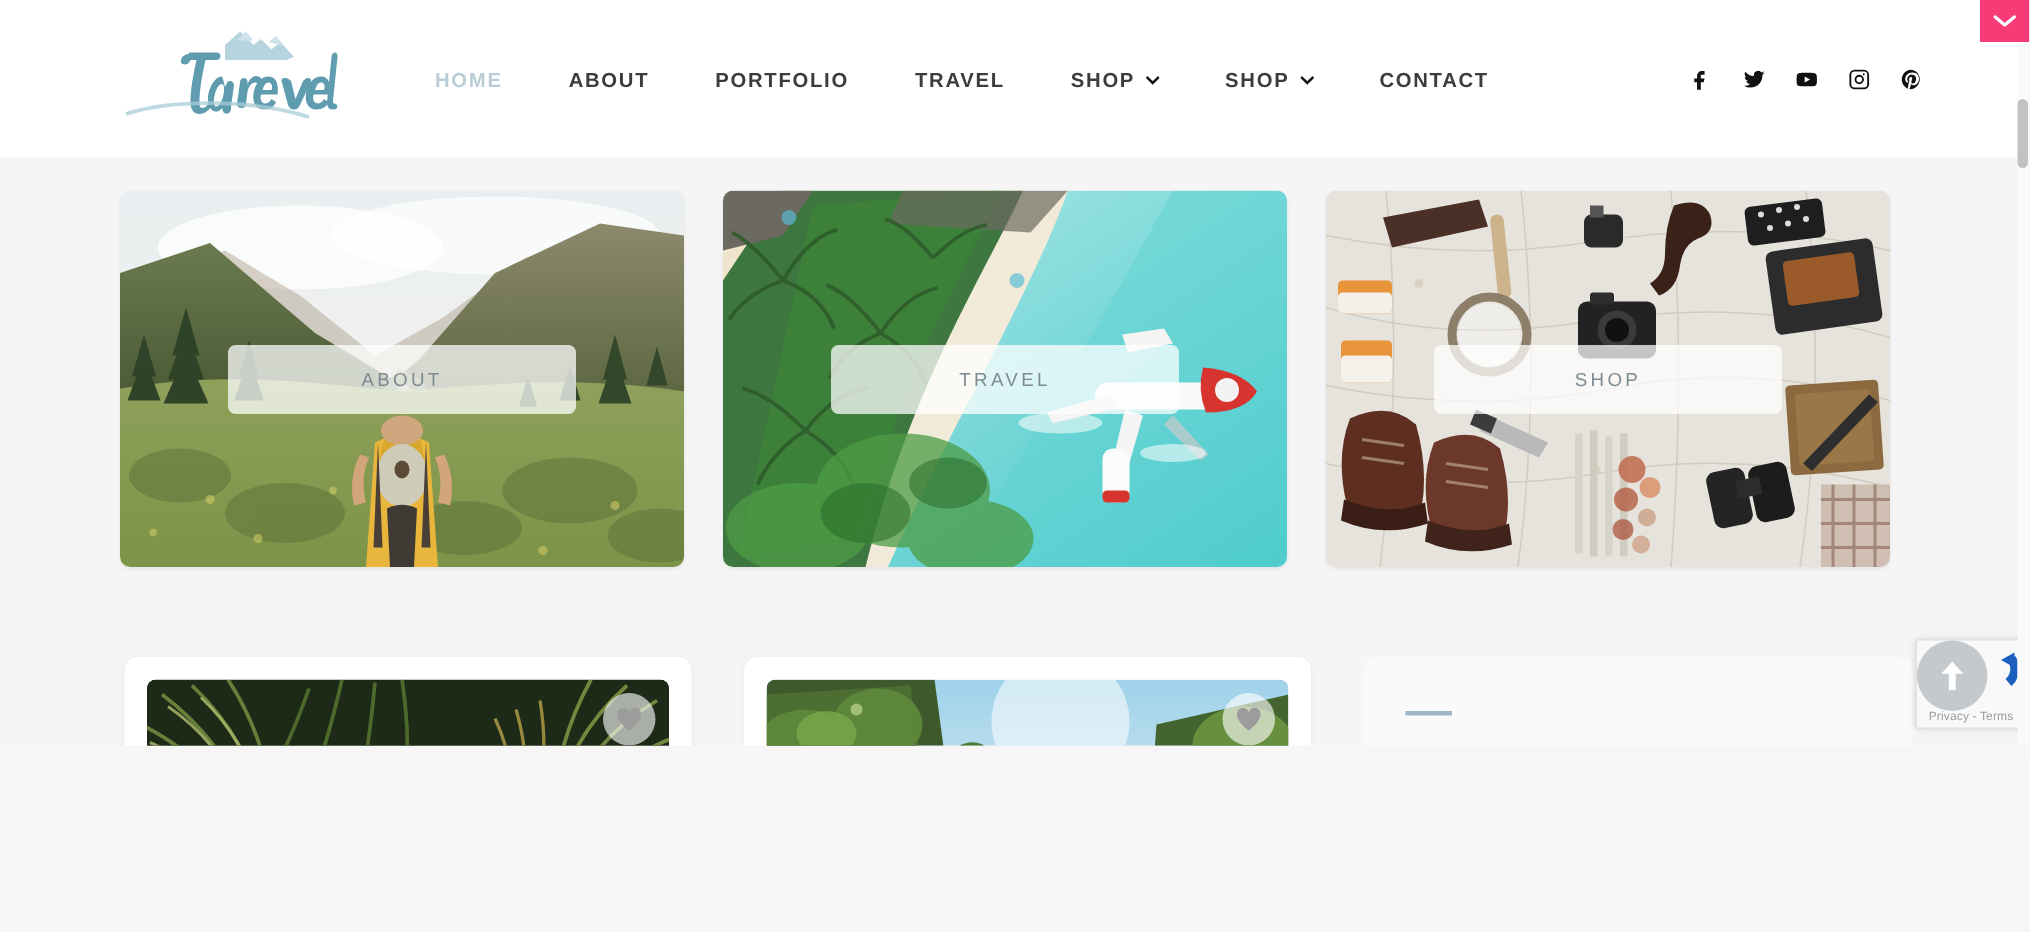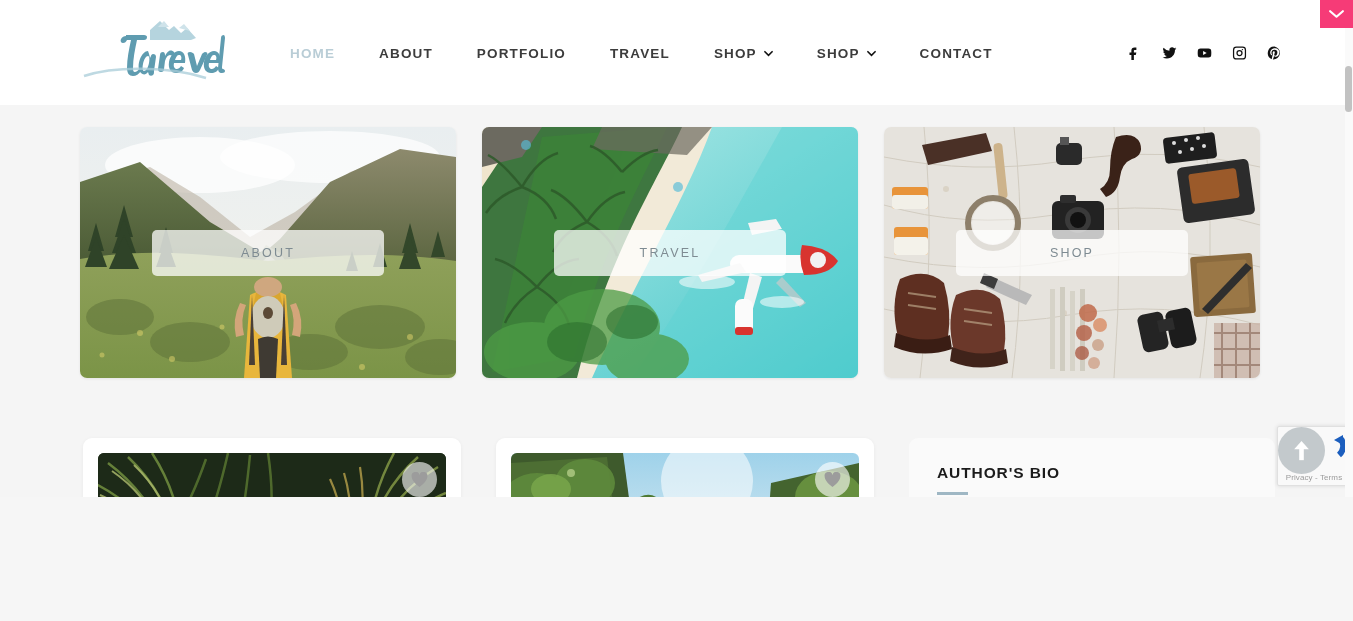--- a/index.html
+++ b/index.html
@@ -631,21 +631,20 @@
           <g fill="#86c3d6" opacity=".5">
               <ellipse cx="290" cy="174" rx="50" ry="10"></ellipse>
             </g>
           <circle cx="60" cy="20" r="4" fill="#cfe3a0" opacity=".6"></circle>
           <circle cx="252" cy="150" r="9" fill="#cfe06e" opacity=".35"></circle>
         </svg>
       </div>
     </div>
 
     <div class="bio-card">
-      <div class="bio-title">AUTHOR'S BIO</div>
       <div class="bio-rule"></div>
       <div class="bio-photo">
         <svg width="315" height="112" viewBox="0 0 315 112" preserveAspectRatio="none">
           <rect width="315" height="112" fill="#e9e6e1"></rect>
           <rect width="315" height="112" fill="#f0ece6"></rect>
           <g stroke="#ddd8d0" stroke-width="1.5" opacity=".8">
             <path d="M0 24 L315 18"></path>
               <path d="M0 62 L315 56"></path>
               <path d="M0 96 L315 92"></path>
             <path d="M86 0 L80 112"></path>

